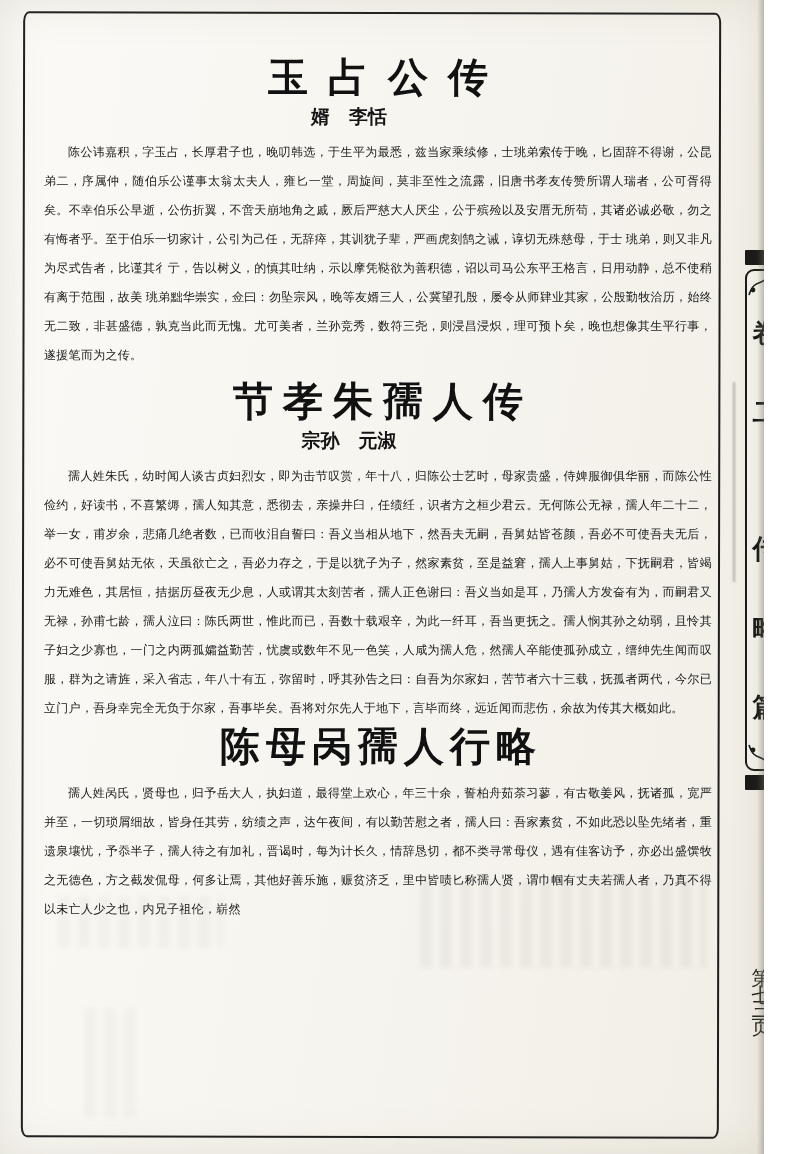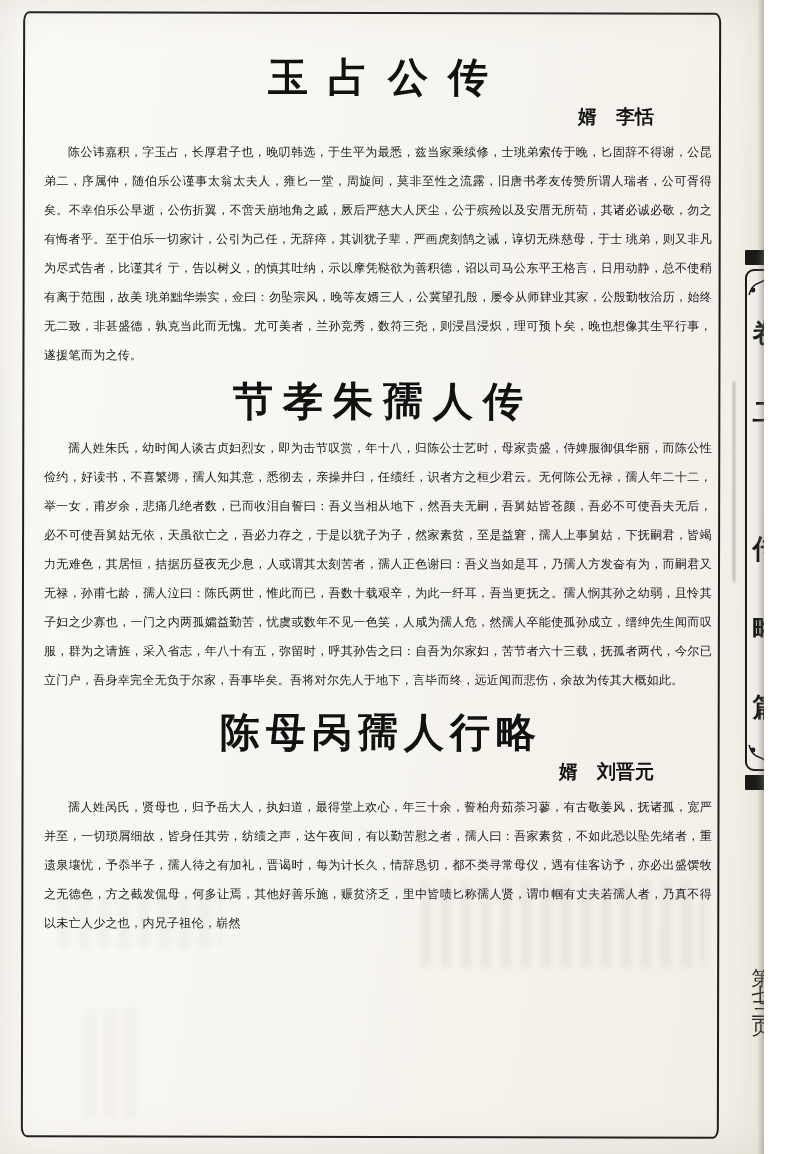--- a/index.html
+++ b/index.html
@@ -11,22 +11,22 @@
   .scan:after{content:"";position:absolute;inset:0;pointer-events:none;
     box-shadow:inset 0 0 46px rgba(150,140,115,.20);}
   .edge-shadow{position:absolute;right:0;top:0;bottom:0;width:7px;
     background:linear-gradient(to right,rgba(0,0,0,0),rgba(110,105,90,.38));}
   .page-border{position:absolute;left:22px;top:12px;width:694px;height:1122px;
     border:2px solid #1d1d1d;border-radius:6px/10px;transform:rotate(.12deg);}
   .content{position:absolute;left:44px;top:14px;width:668px;}
   .title{text-align:center;font-weight:bold;font-size:40px;line-height:48px;margin:0;color:#111;}
   .s1 .title{margin-top:40px;letter-spacing:20px;text-indent:20px;}
   .s2 .title{margin-top:8px;letter-spacing:10px;text-indent:10px;}
-  .s3 .title{margin-top:14px;letter-spacing:6px;text-indent:6px;}
-  .attribution{text-align:right;font-weight:bold;font-size:19px;line-height:26px;
+  .s3 .title{letter-spacing:6px;text-indent:6px;}
+  .attribution{text-align:center;font-weight:bold;font-size:19px;line-height:26px;
     padding-right:58px;margin-top:2px;color:#141414;}
   .body-text{font-size:12px;line-height:29px;text-align:justify;text-justify:inter-ideograph;
     text-indent:2em;margin:8px 0 0;letter-spacing:.3px;color:#191919;}
   
   .volume-tab{position:absolute;left:745px;top:250px;width:42px;height:540px;}
   .tab-cap{height:15px;background:#141414;border-radius:1px;}
   .tab-cap.bottom{position:absolute;left:0;right:0;bottom:0;}
   .tab-cap.top{position:absolute;left:0;right:0;top:0;}
   .tab-box{position:absolute;left:0;right:0;top:19px;bottom:19px;
     border:2px solid #161616;border-radius:9px;background:rgba(255,255,255,.35);}
@@ -63,26 +63,26 @@
   <div class="content">
 
     <div class="section s1">
       <h1 class="title">玉占公传</h1>
       <div class="attribution">婿　李恬</div>
       <p class="body-text">陈公讳嘉积，字玉占，长厚君子也，晚叨韩选，于生平为最悉，兹当家乘续修，士珧弟索传于晚，匕固辞不得谢，公昆弟二，序属仲，随伯乐公谨事太翁太夫人，雍匕一堂，周旋间，莫非至性之流露，旧唐书孝友传赞所谓人瑞者，公可胥得矣。不幸伯乐公早逝，公伤折翼，不啻天崩地角之戚，厥后严慈大人厌尘，公于殡殓以及安厝无所苟，其诸必诚必敬，勿之有悔者乎。至于伯乐一切家计，公引为己任，无辞瘁，其训犹子辈，严画虎刻鹄之诫，谆切无殊慈母，于士 珧弟，则又非凡为尽式告者，比谨其彳亍，告以树义，的慎其吐纳，示以摩凭鞑欲为善积德，诏以司马公东平王格言，日用动静，总不使稍有离于范围，故美 珧弟黜华崇实，佥曰：勿坠宗风，晚等友婿三人，公冀望孔殷，屡令从师肄业其家，公殷勤牧洽历，始终无二致，非甚盛德，孰克当此而无愧。尤可美者，兰孙竞秀，数符三尧，则浸昌浸炽，理可预卜矣，晚也想像其生平行事，遂援笔而为之传。</p>
     </div>
 
     <div class="section s2">
       <h1 class="title">节孝朱孺人传</h1>
+      <div class="attribution">宗孙　元淑</div>
       <p class="body-text">孺人姓朱氏，幼时闻人谈古贞妇烈女，即为击节叹赏，年十八，归陈公士艺时，母家贵盛，侍婢服御俱华丽，而陈公性俭约，好读书，不喜繁缛，孺人知其意，悉彻去，亲操井臼，任绩纴，识者方之桓少君云。无何陈公无禄，孺人年二十二，举一女，甫岁余，悲痛几绝者数，已而收泪自誓曰：吾义当相从地下，然吾夫无嗣，吾舅姑皆苍颜，吾必不可使吾夫无后，必不可使吾舅姑无依，天虽欲亡之，吾必力存之，于是以犹子为子，然家素贫，至是益窘，孺人上事舅姑，下抚嗣君，皆竭力无难色，其居恒，拮据历昼夜无少息，人或谓其太刻苦者，孺人正色谢曰：吾义当如是耳，乃孺人方发奋有为，而嗣君又无禄，孙甫七龄，孺人泣曰：陈氏两世，惟此而已，吾数十载艰辛，为此一纤耳，吾当更抚之。孺人悯其孙之幼弱，且怜其子妇之少寡也，一门之内两孤孀益勤苦，忧虞或数年不见一色笑，人咸为孺人危，然孺人卒能使孤孙成立，缙绅先生闻而叹服，群为之请旌，采入省志，年八十有五，弥留时，呼其孙告之曰：自吾为尔家妇，苦节者六十三载，抚孤者两代，今尔已立门户，吾身幸完全无负于尔家，吾事毕矣。吾将对尔先人于地下，言毕而终，远近闻而悲伤，余故为传其大概如此。</p>
     </div>
 
     <div class="section s3">
       <h1 class="title">陈母呙孺人行略</h1>
-      <div class="attribution">婿　刘晋元</div>
       <p class="body-text">孺人姓呙氏，贤母也，归予岳大人，执妇道，最得堂上欢心，年三十余，誓柏舟茹荼习蓼，有古敬姜风，抚诸孤，宽严并至，一切琐屑细故，皆身任其劳，纺绩之声，达午夜间，有以勤苦慰之者，孺人曰：吾家素贫，不如此恐以坠先绪者，重遗泉壤忧，予忝半子，孺人待之有加礼，晋谒时，每为计长久，情辞恳切，都不类寻常母仪，遇有佳客访予，亦必出盛馔牧之无德色，方之截发侃母，何多让焉，其他好善乐施，赈贫济乏，里中皆啧匕称孺人贤，谓巾帼有丈夫若孺人者，乃真不得以未亡人少之也，内兄子祖伦，崭然</p>
     </div>
 
   </div>
 
   <div class="spine-line"></div>
 
   <div class="volume-tab">
     <div class="tab-cap top"></div>
     <div class="tab-cap bottom"></div>

